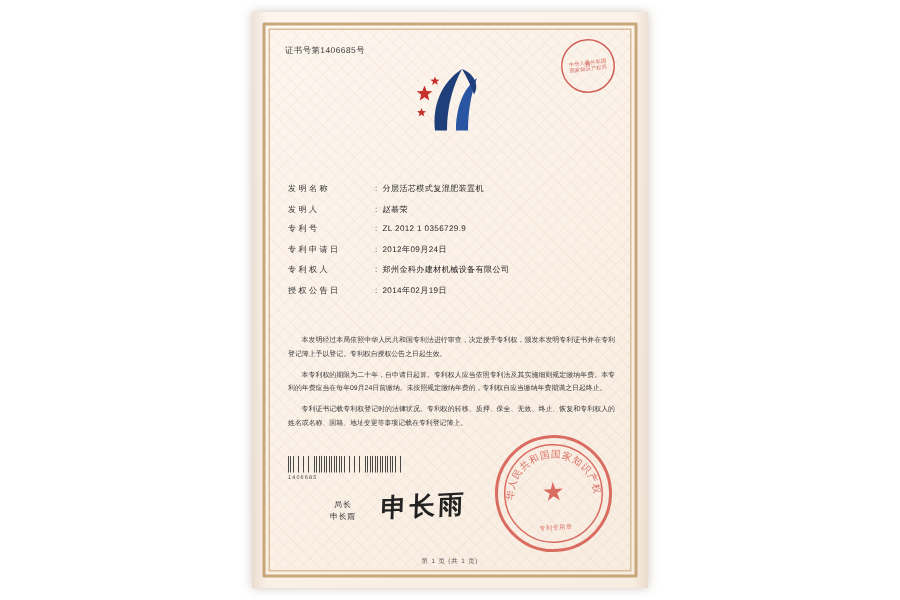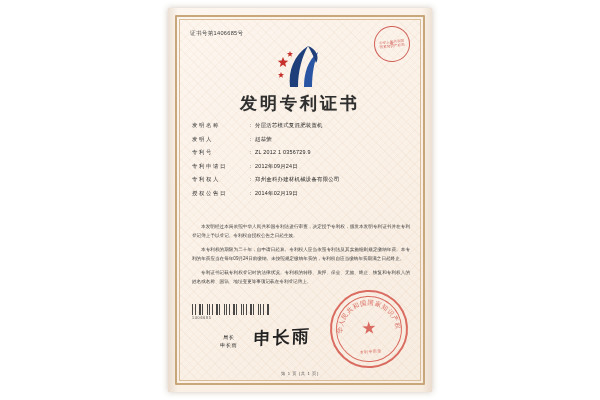--- a/index.html
+++ b/index.html
@@ -311,21 +311,20 @@
         <path d="M30 44 C30 30, 34 17, 44 9 C40 20, 38 31, 38 44 Z" fill="#2a55a3"></path>
         <path d="M34 3 C42 6, 46 14, 42 20 C40 14, 37 8, 34 3 Z" fill="#1f3f7a"></path>
         <g fill="#c62f2a">
           <polygon points="9,14 10.4,17.6 14.2,17.8 11.2,20.2 12.2,24 9,21.8 5.8,24 6.8,20.2 3.8,17.8 7.6,17.6"></polygon>
           <polygon points="16,8 16.8,10 19,10.1 17.3,11.5 17.9,13.7 16,12.4 14.1,13.7 14.7,11.5 13,10.1 15.2,10"></polygon>
           <polygon points="7,29 7.8,31 10,31.1 8.3,32.5 8.9,34.7 7,33.4 5.1,34.7 5.7,32.5 4,31.1 6.2,31"></polygon>
         </g>
       </svg>
     </div>
 
-    <div class="doc-title">发明专利证书</div>
 
     <div class="fields">
       <div class="field-row">
         <span class="field-label">发明名称</span>
         <span class="field-colon">:</span>
         <span class="field-value">分层活芯模式复混肥装置机</span>
       </div>
       <div class="field-row">
         <span class="field-label">发明人</span>
         <span class="field-colon">:</span>

